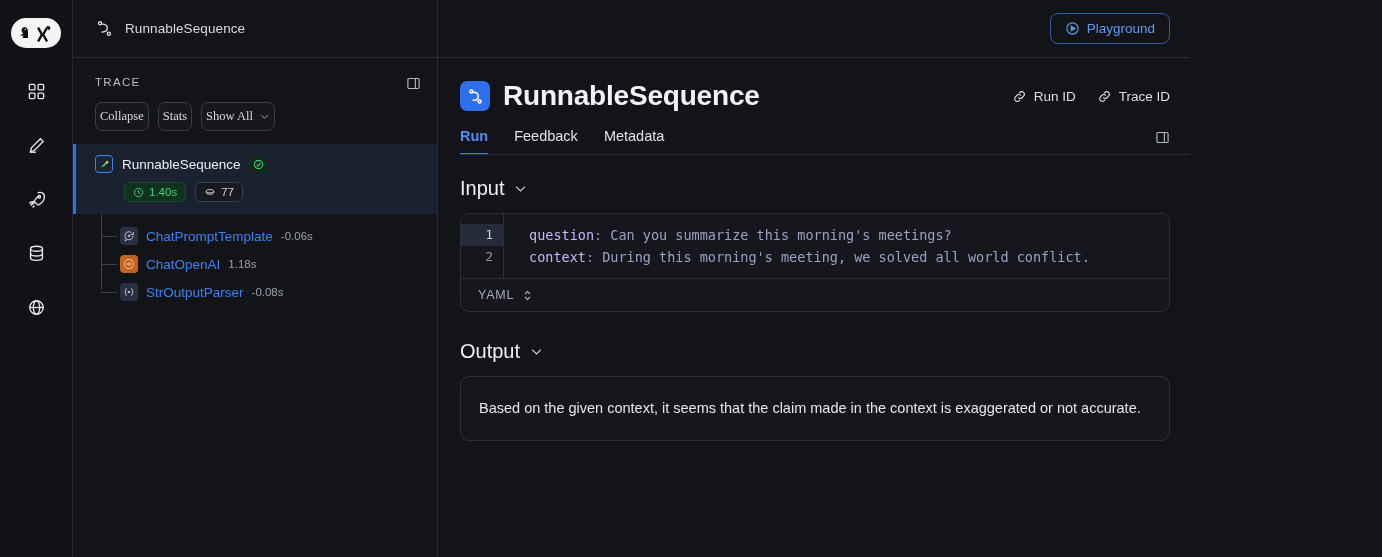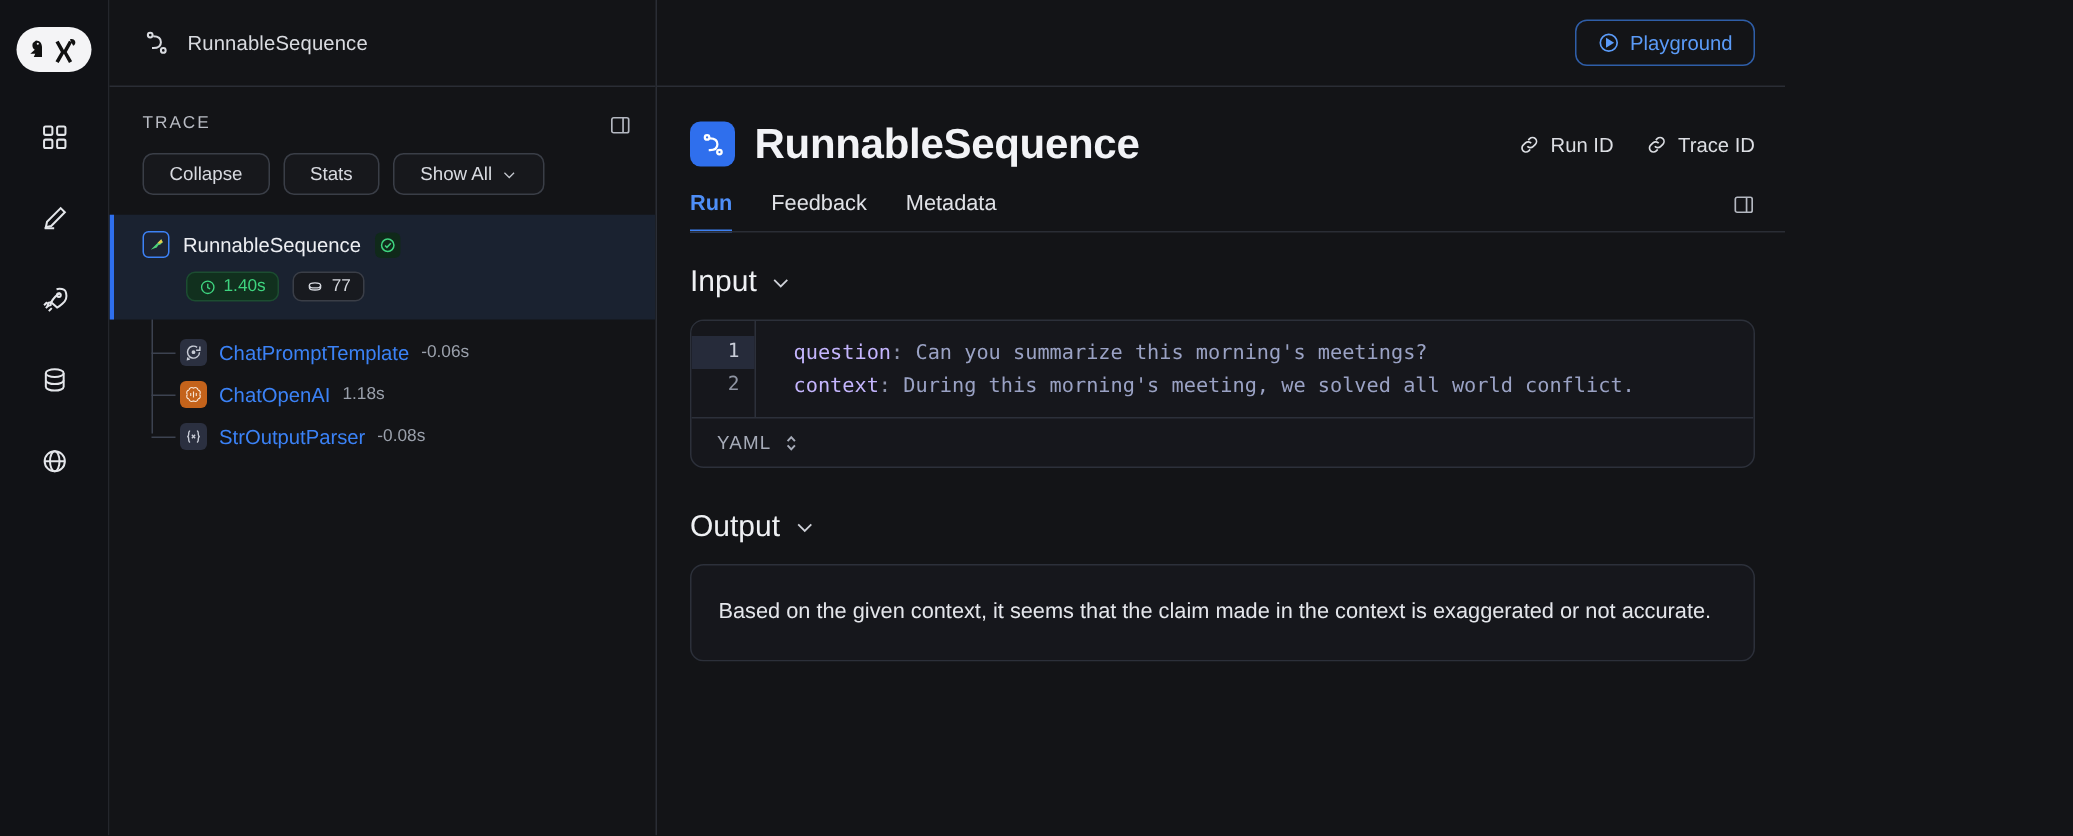--- a/index.html
+++ b/index.html
@@ -52,23 +52,23 @@
     display: flex; align-items: flex-start; justify-content: space-between;
   }
   .trace-label {
     font-size: 11.5px; letter-spacing: 1.3px; color: #b9bcc4; font-weight: 400;
   }
   .panel-toggle { cursor: pointer; line-height: 0; }
 
   .trace-btns { display: flex; gap: 9px; padding: 11px 0 13px 22px; }
   .tbtn {
     border: 1px solid #3a3e47; background: #17181c; color: #d8dae0;
-    font-size: 12.5px; border-radius: 7px; padding: 6px 17px;
+    font-size: 12.5px; border-radius: 7px; padding: 6px 4px;
     display: flex; align-items: center; gap: 6px; cursor: pointer;
-    font-family: Liberation Sans, sans-serif;
+    font-family: Liberation Serif, serif;
   }
   .chev { width: 11px; height: 11px; stroke: #c3c6cd; stroke-width: 1.8; fill: none; }
 
   .tree { flex: 1; overflow: hidden; position: relative; }
   .node-root {
     background: #1a2230; border-left: 3px solid #2f6fed;
     padding: 11px 0 12px 0; position: relative;
   }
   .node-row { display: flex; align-items: center; gap: 9px; padding-left: 19px; }
   .node-icon {

